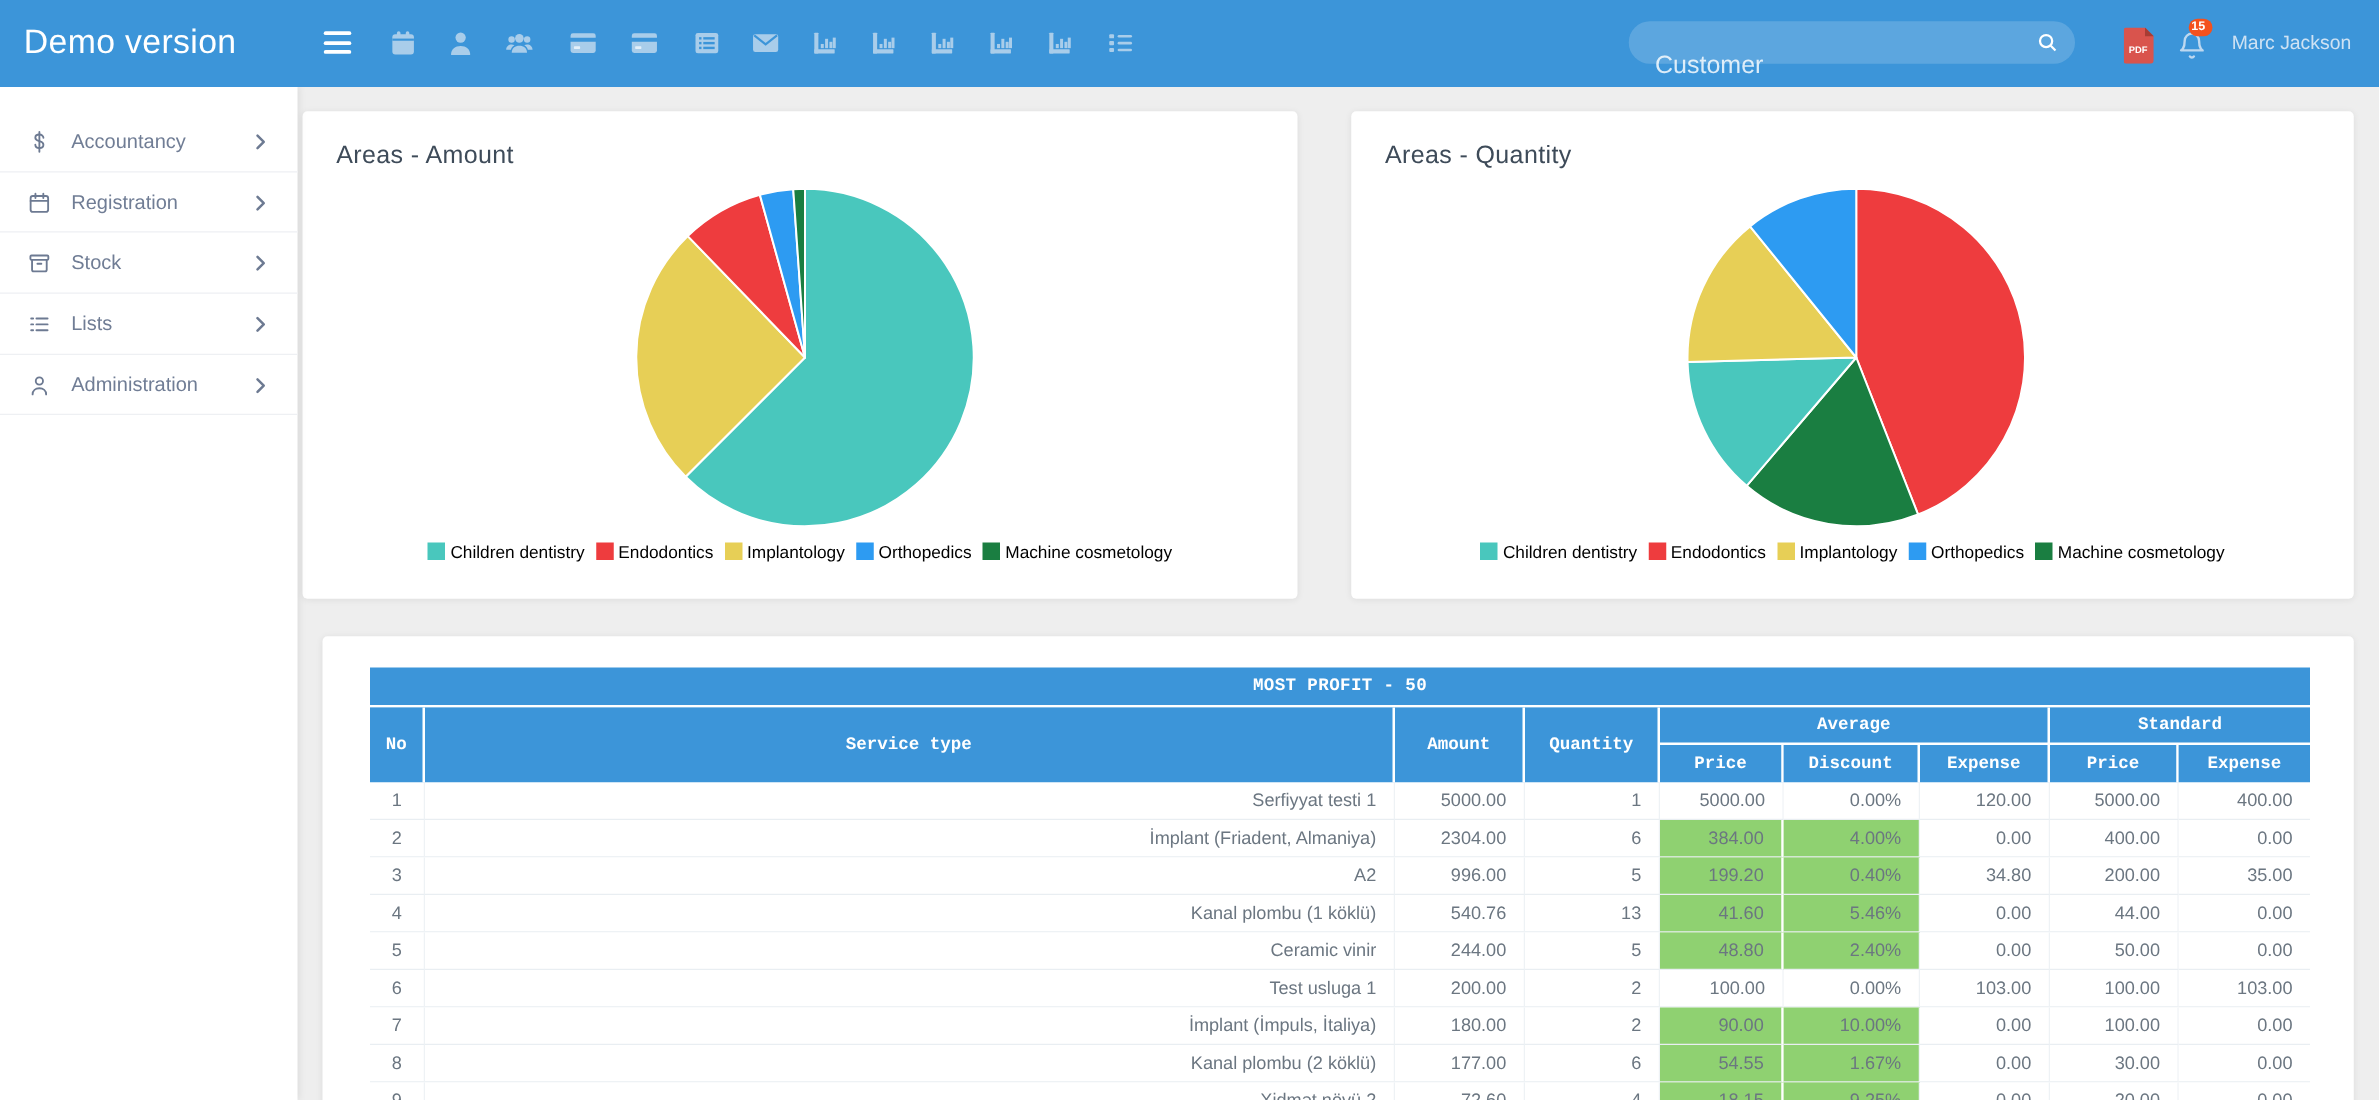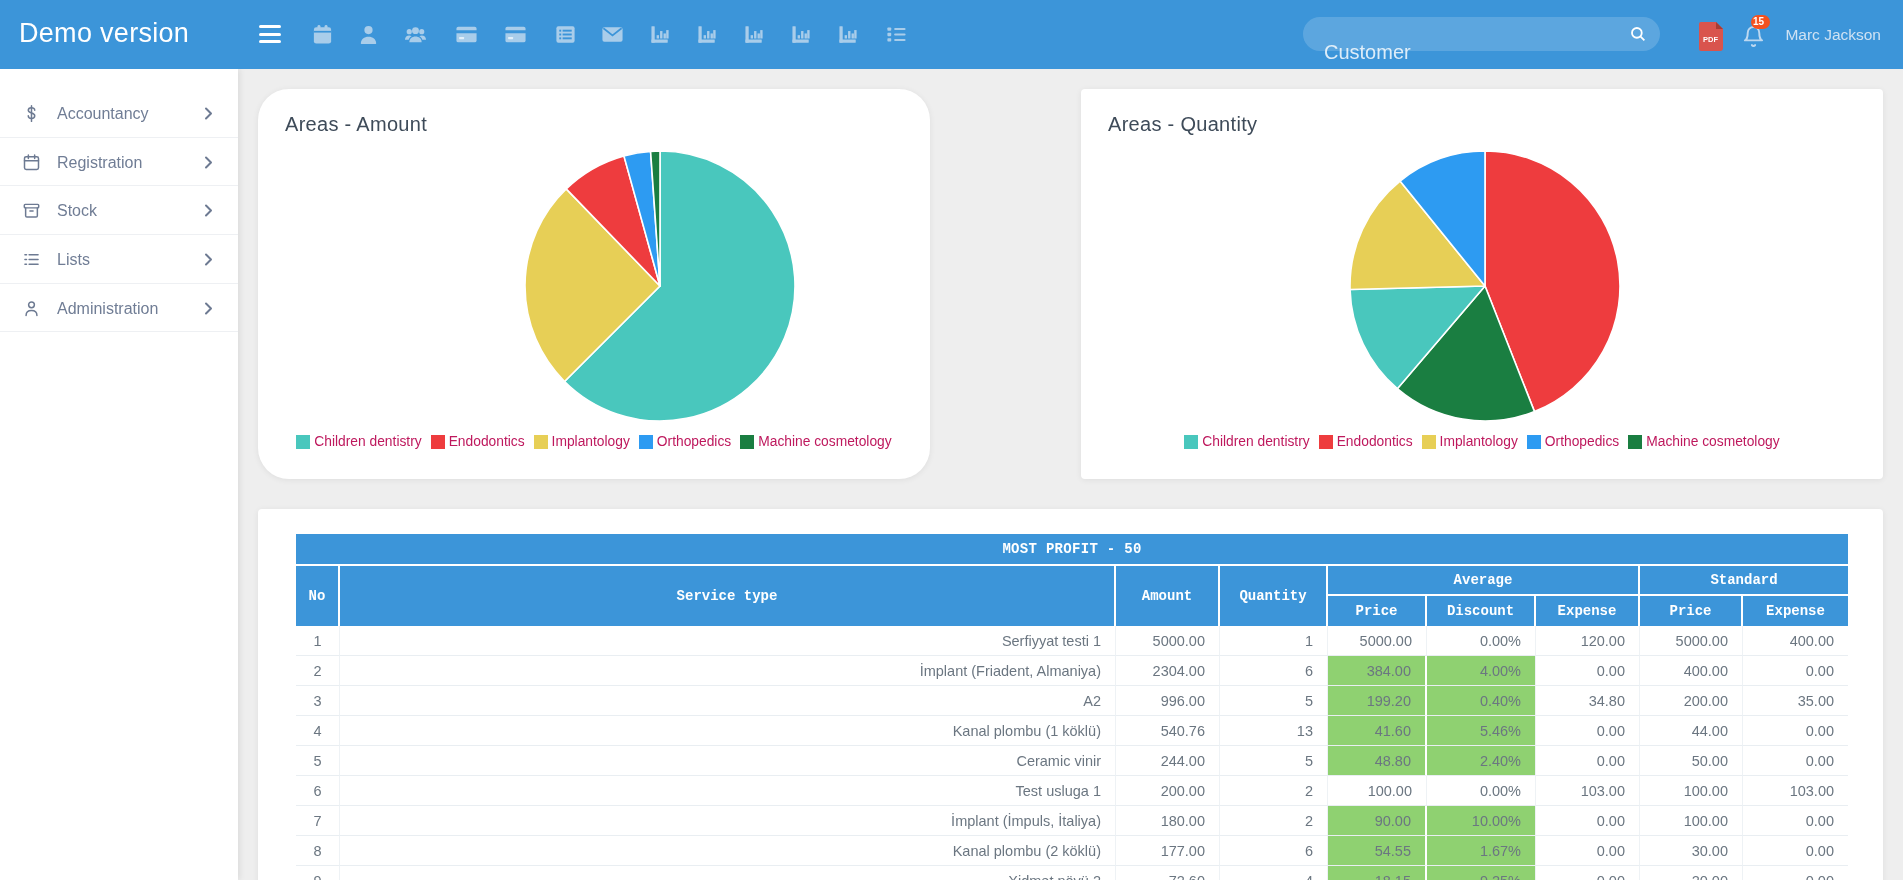--- a/index.html
+++ b/index.html
@@ -20,29 +20,29 @@
 .uname { position:absolute; right:22px; top:26px; font-size:15.5px; color:#cfe2f3; }
 
 .sidebar { position:fixed; left:0; top:69px; width:238px; height:811px; background:#ffffff; box-shadow:2px 0 6px rgba(0,0,0,.08); z-index:5; padding-top:20px; }
 .mitem { position:relative; height:48.7px; border-bottom:1px solid #eef0f3; }
 .mitem .mic { position:absolute; left:21px; top:14px; width:21px; height:21px; }
 .mitem .mtx { position:absolute; left:57px; top:16px; font-size:16px; color:#707d95; }
 .mitem .arr { position:absolute; right:25px; top:17px; }
 
 .content { position:absolute; left:238px; top:69px; width:1665px; }
 .card { position:absolute; background:#ffffff; border-radius:4px; box-shadow:0 1px 6px rgba(0,0,0,.07); }
-#c1 { left:20px; top:20px; width:672px; height:390px;border-radius:31px; }
+#c1 { left:4px; top:20px; width:796px; height:390px; }
 #c2 { left:843px; top:20px; width:802px; height:390px; }
 #c3 { left:20px; top:440px; width:1625px; height:560px; padding:25px 35px 0 38px; }
 .ctitle { position:absolute; left:27px; top:24px; font-size:20px; color:#3e4b59; letter-spacing:.3px; }
 .pie { position:absolute; top:57px; width:280px; height:280px; }
 #c1 .pie { left:262px; }
 #c2 .pie { left:264px; }
 .legend { position:absolute; left:0; top:345px; width:100%; display:flex; justify-content:center; gap:9px; }
-.litem { display:flex; align-items:center; gap:4px; font-size:13.8px; color:#be185d; }
+.litem { display:flex; align-items:flex-start; gap:4px; font-size:13.8px; color:#000000; }
 .lsq { width:14px; height:14px; display:inline-block; }
 
 table { border-collapse:separate; border-spacing:0; width:1552px; table-layout:fixed; }
 th { background:#3c95d9; color:#ffffff; font-weight:bold; font-size:14px;font-family:Liberation Mono, monospace; }
 .trow1 th { height:32px; border-bottom:2px solid #fff; letter-spacing:.3px; }
 .trow2 th, .trow3 th { border-right:2px solid #fff; }
 .trow2 th.last, .trow3 th.last { border-right:none; }
 .trow2 th { height:60px; }
 .trow2 th.grp { height:30px; border-bottom:2px solid #fff; }
 .trow3 th { height:30px; }

